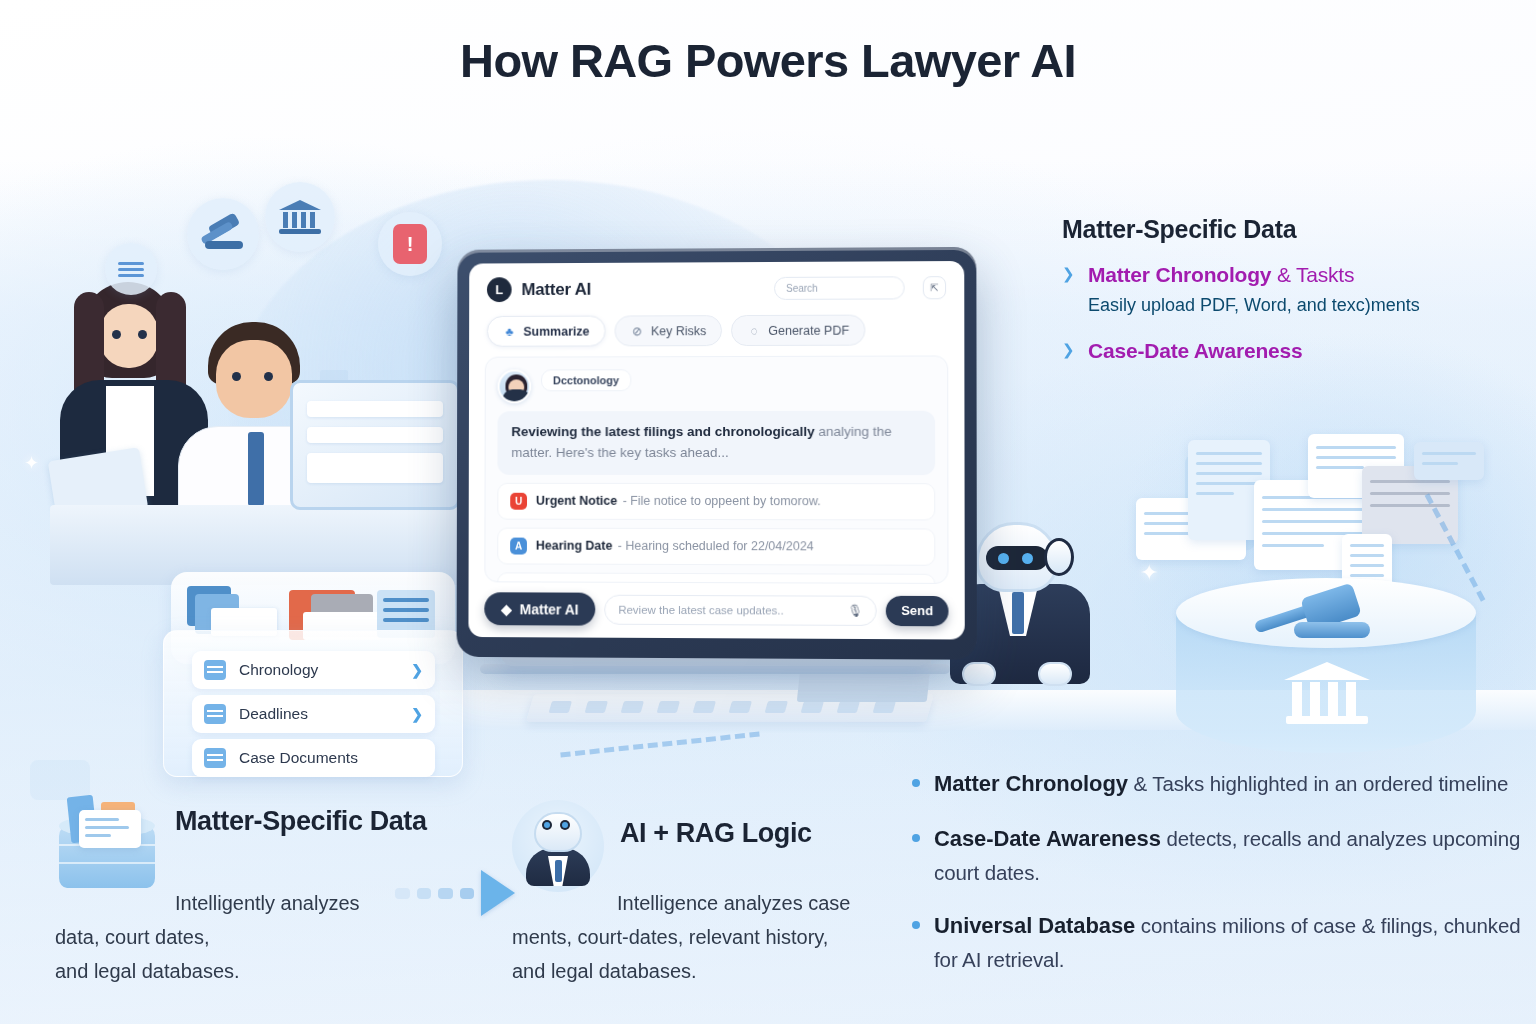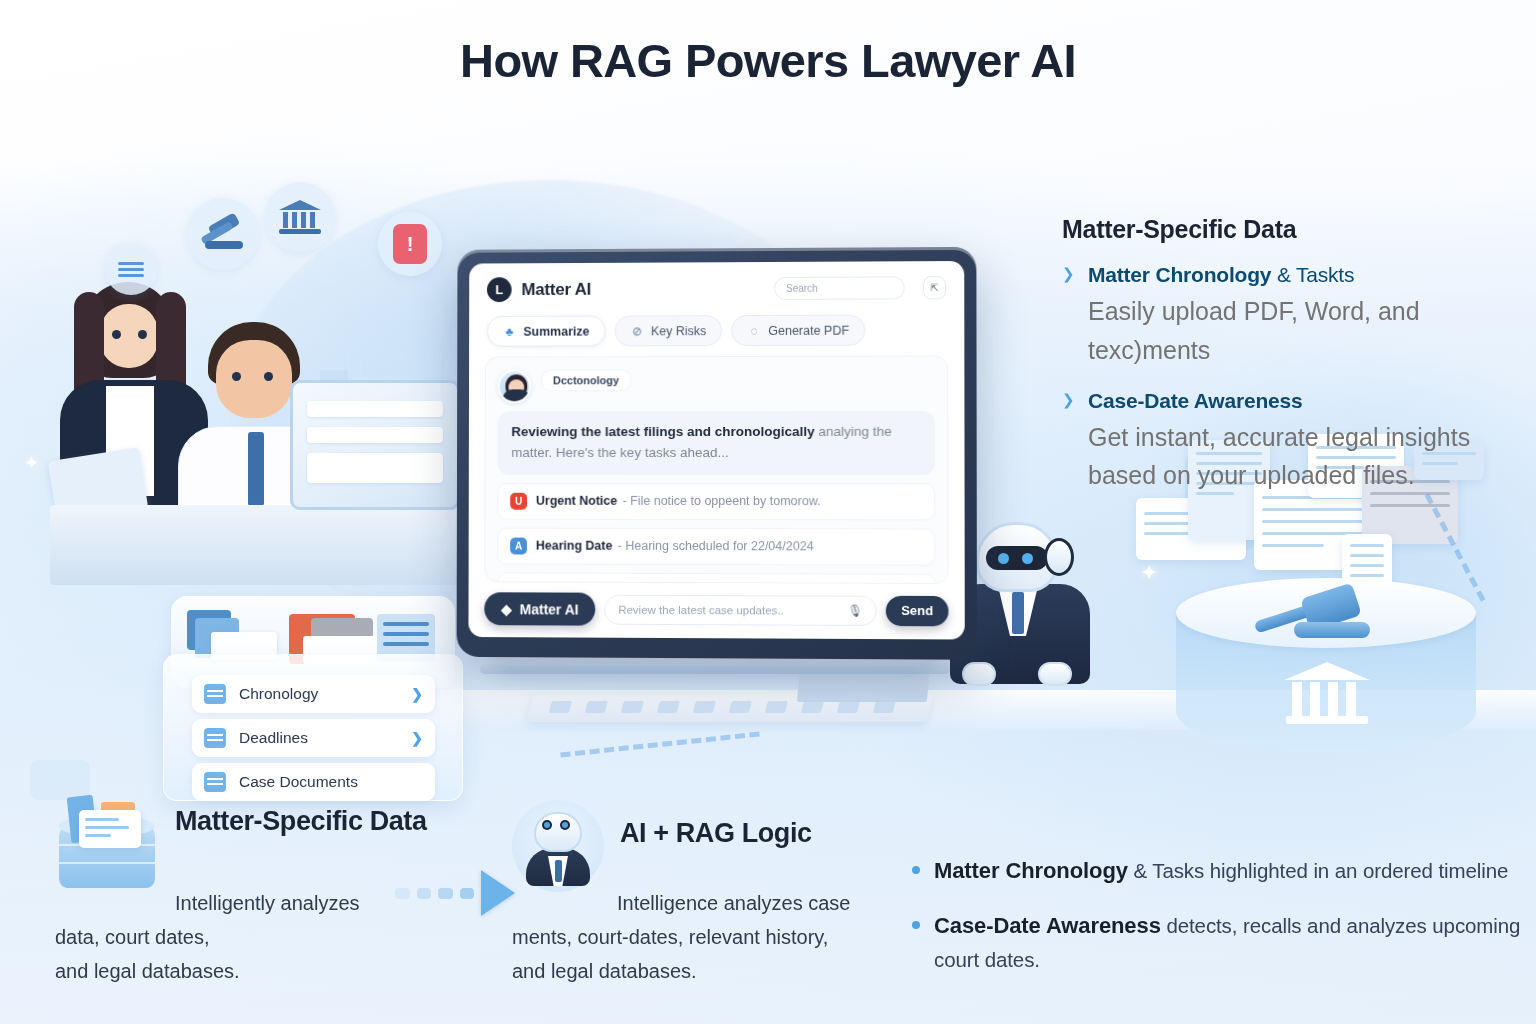--- a/index.html
+++ b/index.html
@@ -116,26 +116,26 @@
   .send{ height:30px; padding:0 15px; border-radius:15px; background:#2b3a55; color:#fff;
     font-size:13px; font-weight:700; display:flex; align-items:center;
     box-shadow:0 4px 10px rgba(43,58,85,.28); }
 
   
   .right-block{ position:absolute; left:1062px; top:215px; width:460px; z-index:35; }
   .rb-h{ font-size:25px; font-weight:700; color:#1b2434; letter-spacing:-.3px; }
   .rb-item{ margin-top:19px; }
   .rb-row{ display:flex; gap:11px; align-items:flex-start; }
   .chev{ color:#4fa3e3; font-size:15px; line-height:1.5; flex:0 0 15px; }
-  .rb-t{ font-size:21px; color:#0c4a6e; letter-spacing:-.2px; }
+  .rb-t{ font-size:21px; color:#a21caf; letter-spacing:-.2px; }
   .rb-t b{ font-weight:700; }
-  .rb-d{ margin-left:26px; margin-top:5px; font-size:25px; line-height:1.55; color:#737373; }
-
-  
-  .stack{ position:absolute; left:163px; top:596px; width:300px; height:205px; z-index:26; }
+  .rb-d{ margin-left:26px; margin-top:5px; font-size:18px; line-height:1.55; color:#0c4a6e; }
+
+  
+  .stack{ position:absolute; left:163px; top:572px; width:300px; height:205px; z-index:26; }
   .stack-top{ position:absolute; left:8px; top:0; width:284px; height:92px; border-radius:16px;
     background:linear-gradient(180deg,rgba(255,255,255,.92),rgba(233,243,253,.85));
     box-shadow:0 4px 14px rgba(130,170,215,.2); }
   .stack-body{ position:absolute; left:0; top:58px; width:300px; height:147px; border-radius:14px;
     background:linear-gradient(180deg,rgba(255,255,255,.85),rgba(224,239,253,.8));
     border:1px solid rgba(255,255,255,.8); box-shadow:0 8px 22px rgba(130,170,215,.22); }
   .srow{ position:absolute; left:28px; width:243px; height:38px; background:#fff; border-radius:9px;
     display:flex; align-items:center; gap:13px; padding:0 12px; box-shadow:0 2px 6px rgba(130,170,215,.16); }
   .srow .ic{ width:22px; height:20px; border-radius:4px; background:#74b3e8; position:relative; flex:0 0 22px; }
   .srow .ic:after{ content:""; position:absolute; left:3px; top:6px; right:3px; height:2px; background:#fff;
@@ -521,21 +521,20 @@
       <div class="rb-t"><b>Matter Chronology</b><span> &amp; Taskts</span></div>
     </div>
     <div class="rb-d">Easily upload PDF, Word, and texc)ments</div>
   </div>
 
   <div class="rb-item">
     <div class="rb-row">
       <span class="chev">❯</span>
       <div class="rb-t"><b>Case-Date Awareness</b><span></span></div>
     </div>
-    <div class="rb-d">Get instant, accurate legal insights based on your uploaded files.</div>
   </div>
 </div>
 
 <div class="stack">
   <div class="stack-top">
     <div style="position:absolute;left:16px;top:14px;width:44px;height:40px;background:#4f8fc9;border-radius:4px;"></div>
     <div style="position:absolute;left:24px;top:22px;width:44px;height:40px;background:#7fb5e4;border-radius:4px;"></div>
     <div style="position:absolute;left:40px;top:36px;width:66px;height:28px;background:#fff;border-radius:3px;box-shadow:0 1px 4px rgba(110,160,210,.3);"></div>
     <div style="position:absolute;left:118px;top:18px;width:66px;height:50px;background:#e2694a;border-radius:4px;"></div>
     <div style="position:absolute;left:140px;top:22px;width:62px;height:46px;background:#a9acb5;border-radius:4px;"></div>
@@ -615,13 +614,17 @@
 
 <div class="br">
   <div class="br-row">
     <span class="dot"></span>
     <div class="br-t"><b>Matter Chronology</b><span> &amp; Tasks highlighted in an ordered timeline</span></div>
   </div>
   <div class="br-row">
     <span class="dot"></span>
     <div class="br-t"><b>Case-Date Awareness</b><span> detects, recalls and analyzes upcoming court dates.</span></div>
   </div>
+  <div class="br-row">
+    <span class="dot"></span>
+    <div class="br-t"><b>Universal Database</b><span> contains milions of case &amp; filings, chunked for AI retrieval.</span></div>
+  </div>
 </div>
 
 </body></html>

